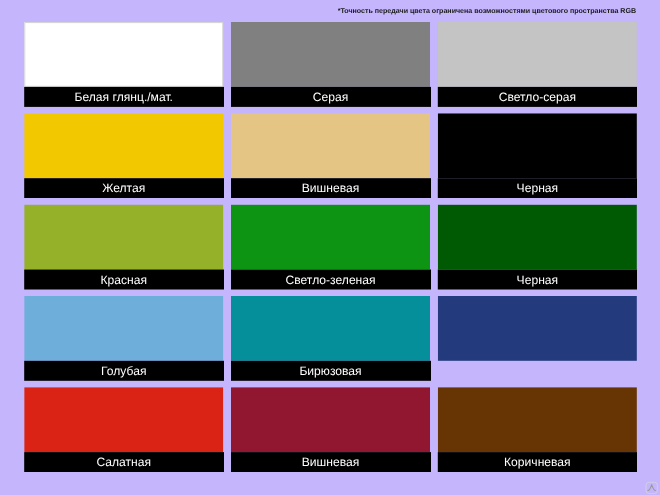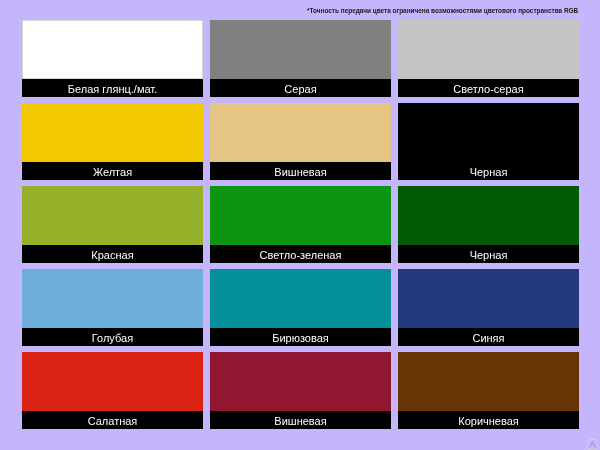--- a/index.html
+++ b/index.html
@@ -141,21 +141,20 @@
       <div class="swatch">
         <div class="chip" style="background: rgb(109, 174, 219);"></div>
         <div class="bar">Голубая</div>
       </div>
       <div class="swatch">
         <div class="chip" style="background: rgb(4, 143, 155);"></div>
         <div class="bar">Бирюзовая</div>
       </div>
       <div class="swatch">
         <div class="chip" style="background: rgb(35, 59, 125);"></div>
-        <div class="bar">Синяя</div>
       </div>
       <div class="swatch">
         <div class="chip" style="background: rgb(218, 35, 21);"></div>
         <div class="bar">Салатная</div>
       </div>
       <div class="swatch">
         <div class="chip" style="background: rgb(144, 23, 47);"></div>
         <div class="bar">Вишневая</div>
       </div>
       <div class="swatch">

